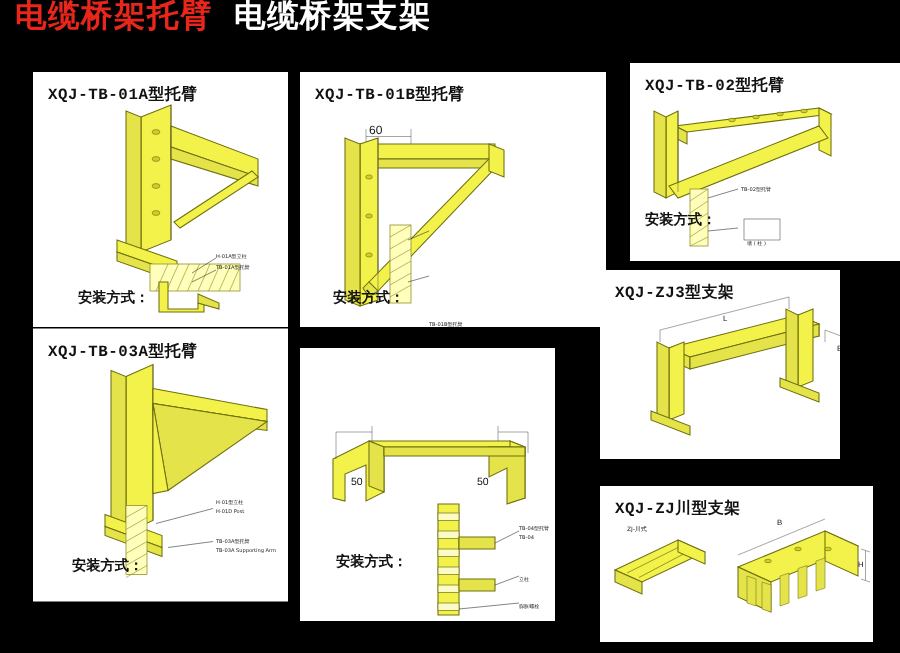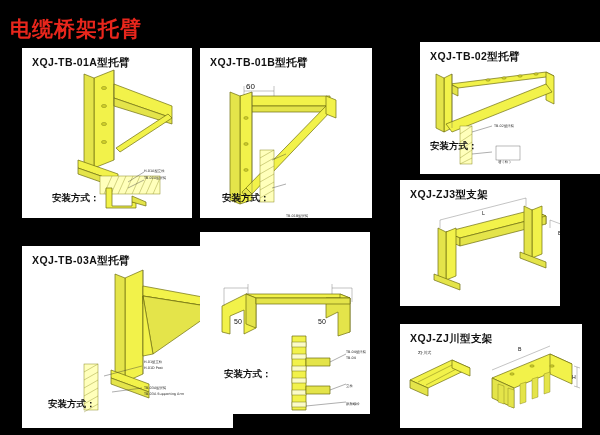--- a/index.html
+++ b/index.html
@@ -6,58 +6,58 @@
   body{
     width:600px;height:435px;background:#000;
     font-family:"Liberation Sans","DejaVu Sans",sans-serif;
     overflow:hidden;position:relative;
   }
   .page{position:relative;width:600px;height:435px;background:#000;}
 
   
   .header{
     position:absolute;left:0;top:0;width:600px;height:40px;
-    display:flex;align-items:flex-end;
+    display:flex;align-items:flex-start;
   }
   .title-red{
     color:#e8261c;font-size:21px;font-weight:bold;letter-spacing:1px;
     margin-left:10px;line-height:1;
     font-family:"DejaVu Sans","Liberation Sans",sans-serif;
   }
   .title-white{
     color:#ffffff;font-size:21px;font-weight:bold;letter-spacing:1px;
     margin-left:14px;line-height:1;
     font-family:"DejaVu Sans","Liberation Sans",sans-serif;
   }
 
   
   .panel{position:absolute;background:#ffffff;overflow:hidden;}
   .panel .cap{
     position:absolute;left:10px;top:8px;
     font-size:10.5px;color:#111;font-weight:bold;letter-spacing:0.4px;
-    font-family:Liberation Sans, sans-serif;
+    font-family:Liberation Mono, monospace;
   }
   .panel .install{
     position:absolute;font-size:9.5px;color:#111;font-weight:bold;
     font-family:Liberation Sans, sans-serif;
   }
   .tiny{
     position:absolute;font-size:3.4px;color:#222;line-height:1.45;
     font-family:"DejaVu Sans","Liberation Sans",sans-serif;
     white-space:nowrap;
   }
   .dim{
     position:absolute;font-size:5.2px;color:#111;
     font-family:"Liberation Sans",sans-serif;
   }
 
   
   #p1{left:22px;top:48px;width:170px;height:170px;}
-  #p2{left:200px;top:48px;width:172px;height:170px;}
-  #p3{left:22px;top:246px;width:170px;height:182px;padding-left:41px;}
+  #p2{left:200px;top:48px;width:204px;height:170px;}
+  #p3{left:22px;top:219px;width:170px;height:182px;}
   #p4{left:200px;top:232px;width:170px;height:182px;}
   #p5{left:420px;top:42px;width:182px;height:132px;}
   #p6{left:400px;top:180px;width:160px;height:126px;}
   #p7{left:400px;top:312px;width:182px;height:104px;margin-top:12px;}
 
   
   .y{fill:#f2f24a;stroke:#6f6f10;stroke-width:0.7;}
   .y2{fill:#e4e44a;stroke:#6f6f10;stroke-width:0.7;}
   .lin-thin{stroke:#555;stroke-width:0.35;fill:none;}
   .wallhatch{fill:#ffffbb;stroke:#8a8a20;stroke-width:0.5;}
@@ -65,20 +65,21 @@
 
   .leader{stroke:#333;stroke-width:0.4;fill:none;}
 </style>
 </head>
 <body>
 
 <div class="page">
 
   <div class="header">
     <span class="title-red">电缆桥架托臂</span>
+    <span class="title-white">电缆桥架支架</span>
   </div>
 
   <div class="panel" id="p1">
     <div class="cap">XQJ-TB-01A型托臂</div>
 
     <svg width="170" height="170" viewBox="0 0 170 170">
 
       <polygon class="y" points="72,30 92,22 92,112 72,120"></polygon>
       <polygon class="y2" points="72,30 72,120 62,116 62,26"></polygon>
 

